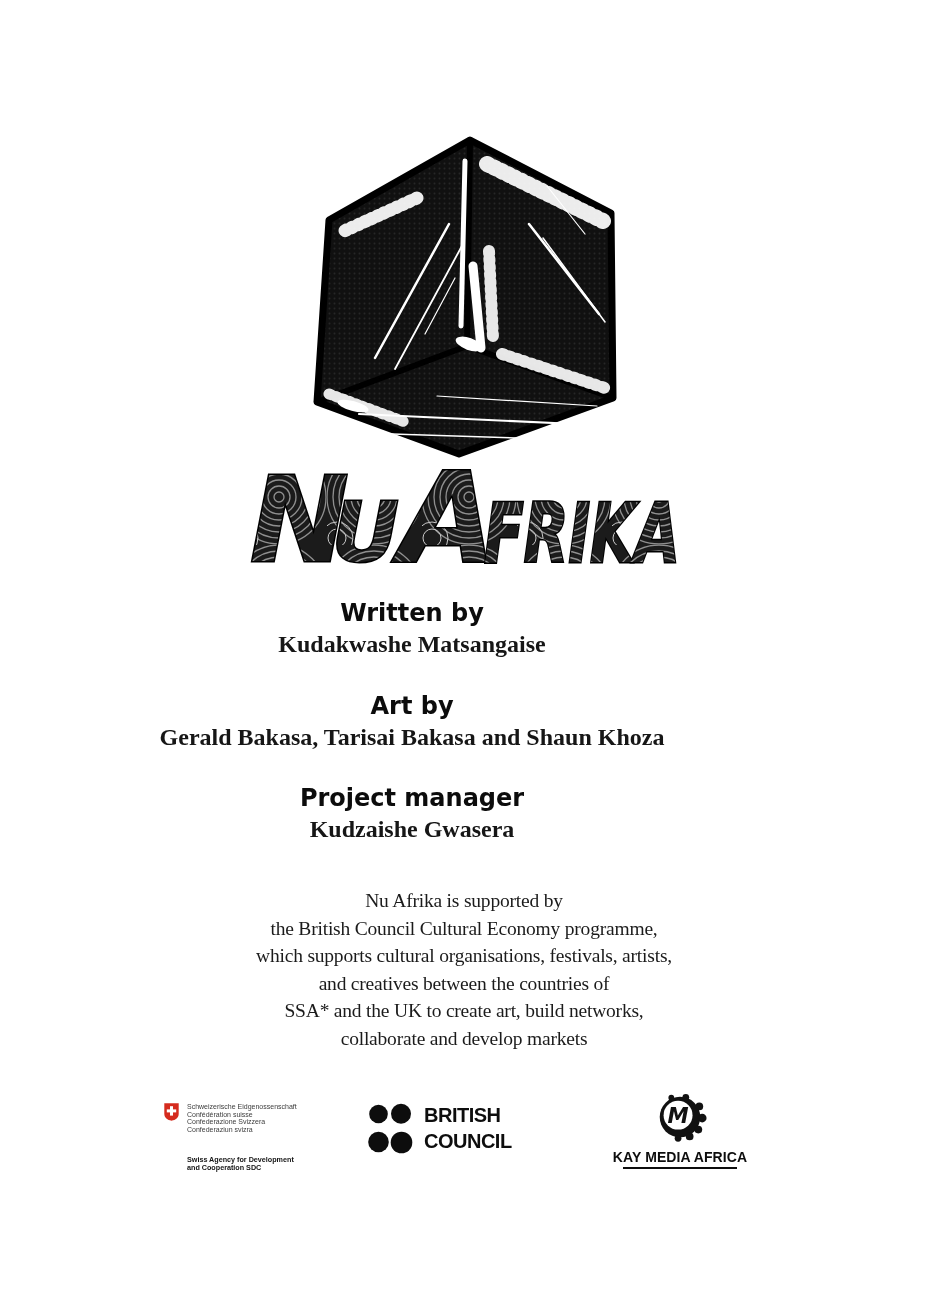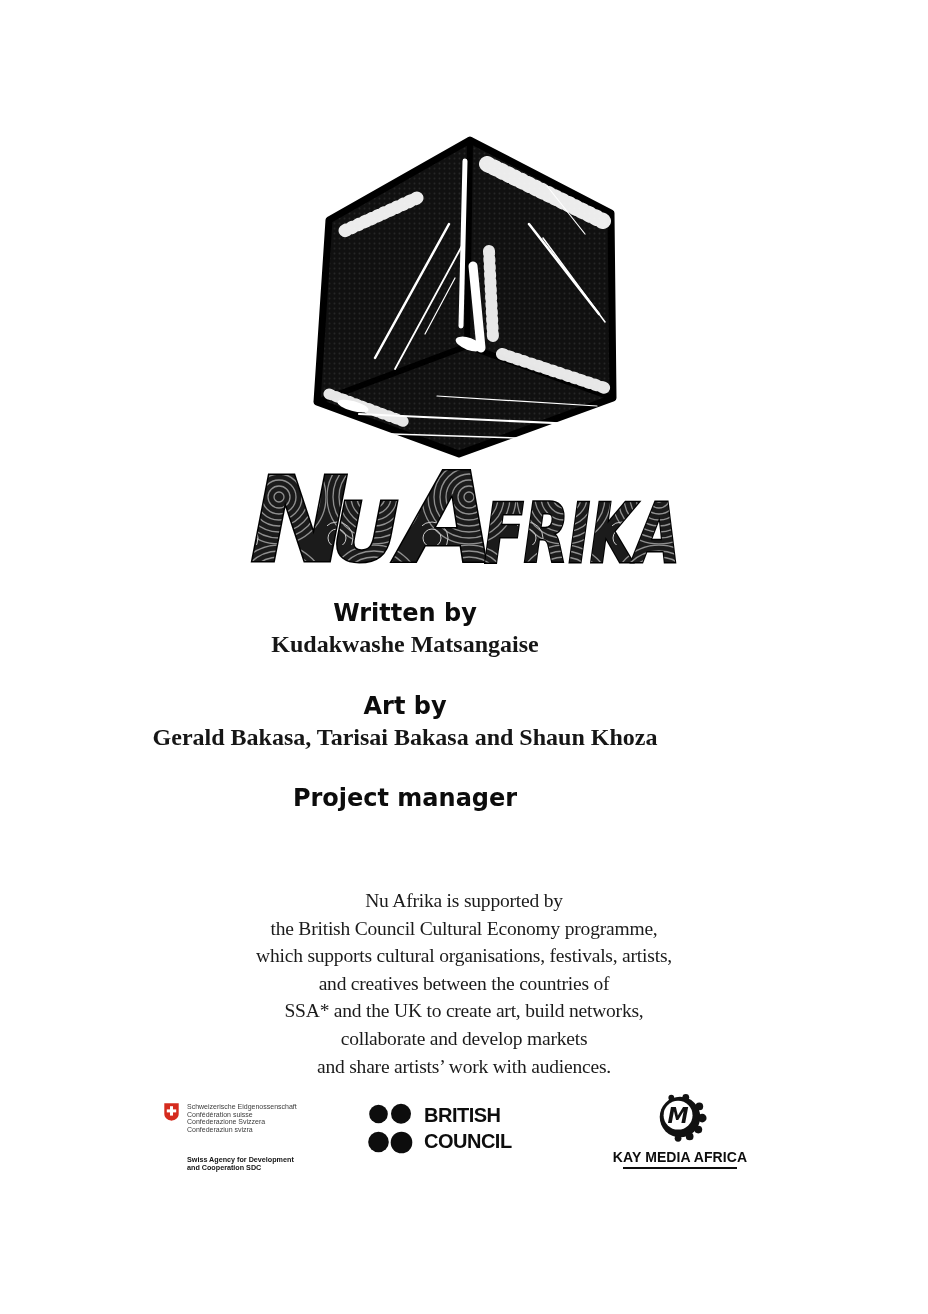--- a/index.html
+++ b/index.html
@@ -12,21 +12,21 @@
   .cube { position:absolute; left:297px; top:126px; width:340px; height:332px; }
 
   
   .title-svg { position:absolute; left:232px; top:450px; width:470px; height:125px; }
   .title-svg text {
     font-family:"DejaVu Sans", sans-serif; font-weight:bold; font-style:italic;
     stroke:#000; stroke-width:3;
   }
 
   
-  .credit { position:absolute; left:4px; width:802px; text-align:center; }
+  .credit { position:absolute; left:11px; width:802px; text-align:center; }
   .credit .h { font-family:"DejaVu Sans", sans-serif; font-weight:bold; font-size:24px; line-height:31px; color:#0c0c0c; }
   .credit .n { font-family:"Liberation Serif", serif; font-size:24px; line-height:30px; color:#161616;font-weight:bold; }
   .c1 { top:598px; } .c2 { top:691px; } .c3 { top:783px;text-align:center; }
 
   
   .support {
     position:absolute; top:887px; left:0; width:928px; text-align:center;
     font-family:"Liberation Serif", serif; font-size:19.5px; line-height:27.6px;
     letter-spacing:-0.2px; color:#1b1b1b;
   }
@@ -116,30 +116,30 @@
   <div class="credit c1">
     <div class="h">Written by</div>
     <div class="n">Kudakwashe Matsangaise</div>
   </div>
   <div class="credit c2">
     <div class="h">Art by</div>
     <div class="n">Gerald Bakasa, Tarisai Bakasa and Shaun Khoza</div>
   </div>
   <div class="credit c3">
     <div class="h">Project manager</div>
+    <div class="n">Kudzaishe Gwasera</div>
   </div>
 
   <div class="support">
     <div>Nu Afrika is supported by</div>
     <div>the British Council Cultural Economy programme,</div>
     <div>which supports cultural organisations, festivals, artists,</div>
     <div>and creatives between the countries of</div>
     <div>SSA* and the UK to create art, build networks,</div>
     <div>collaborate and develop markets</div>
-    <div>and share artists’ work with audiences.</div>
   </div>
 
   <div class="swiss">
     <svg class="swiss-flag" viewBox="0 0 15 18">
       <path d="M0.3,0.3 H14.7 V11 C14.7,14.8 11.6,17 7.5,17.7 C3.4,17 0.3,14.8 0.3,11 Z" fill="#d52b1e"></path>
       <rect x="6" y="3.2" width="3" height="9.4" fill="#fff"></rect>
       <rect x="2.8" y="6.4" width="9.4" height="3" fill="#fff"></rect>
     </svg>
     <div class="swiss-text">
       <div class="swiss-fed">

